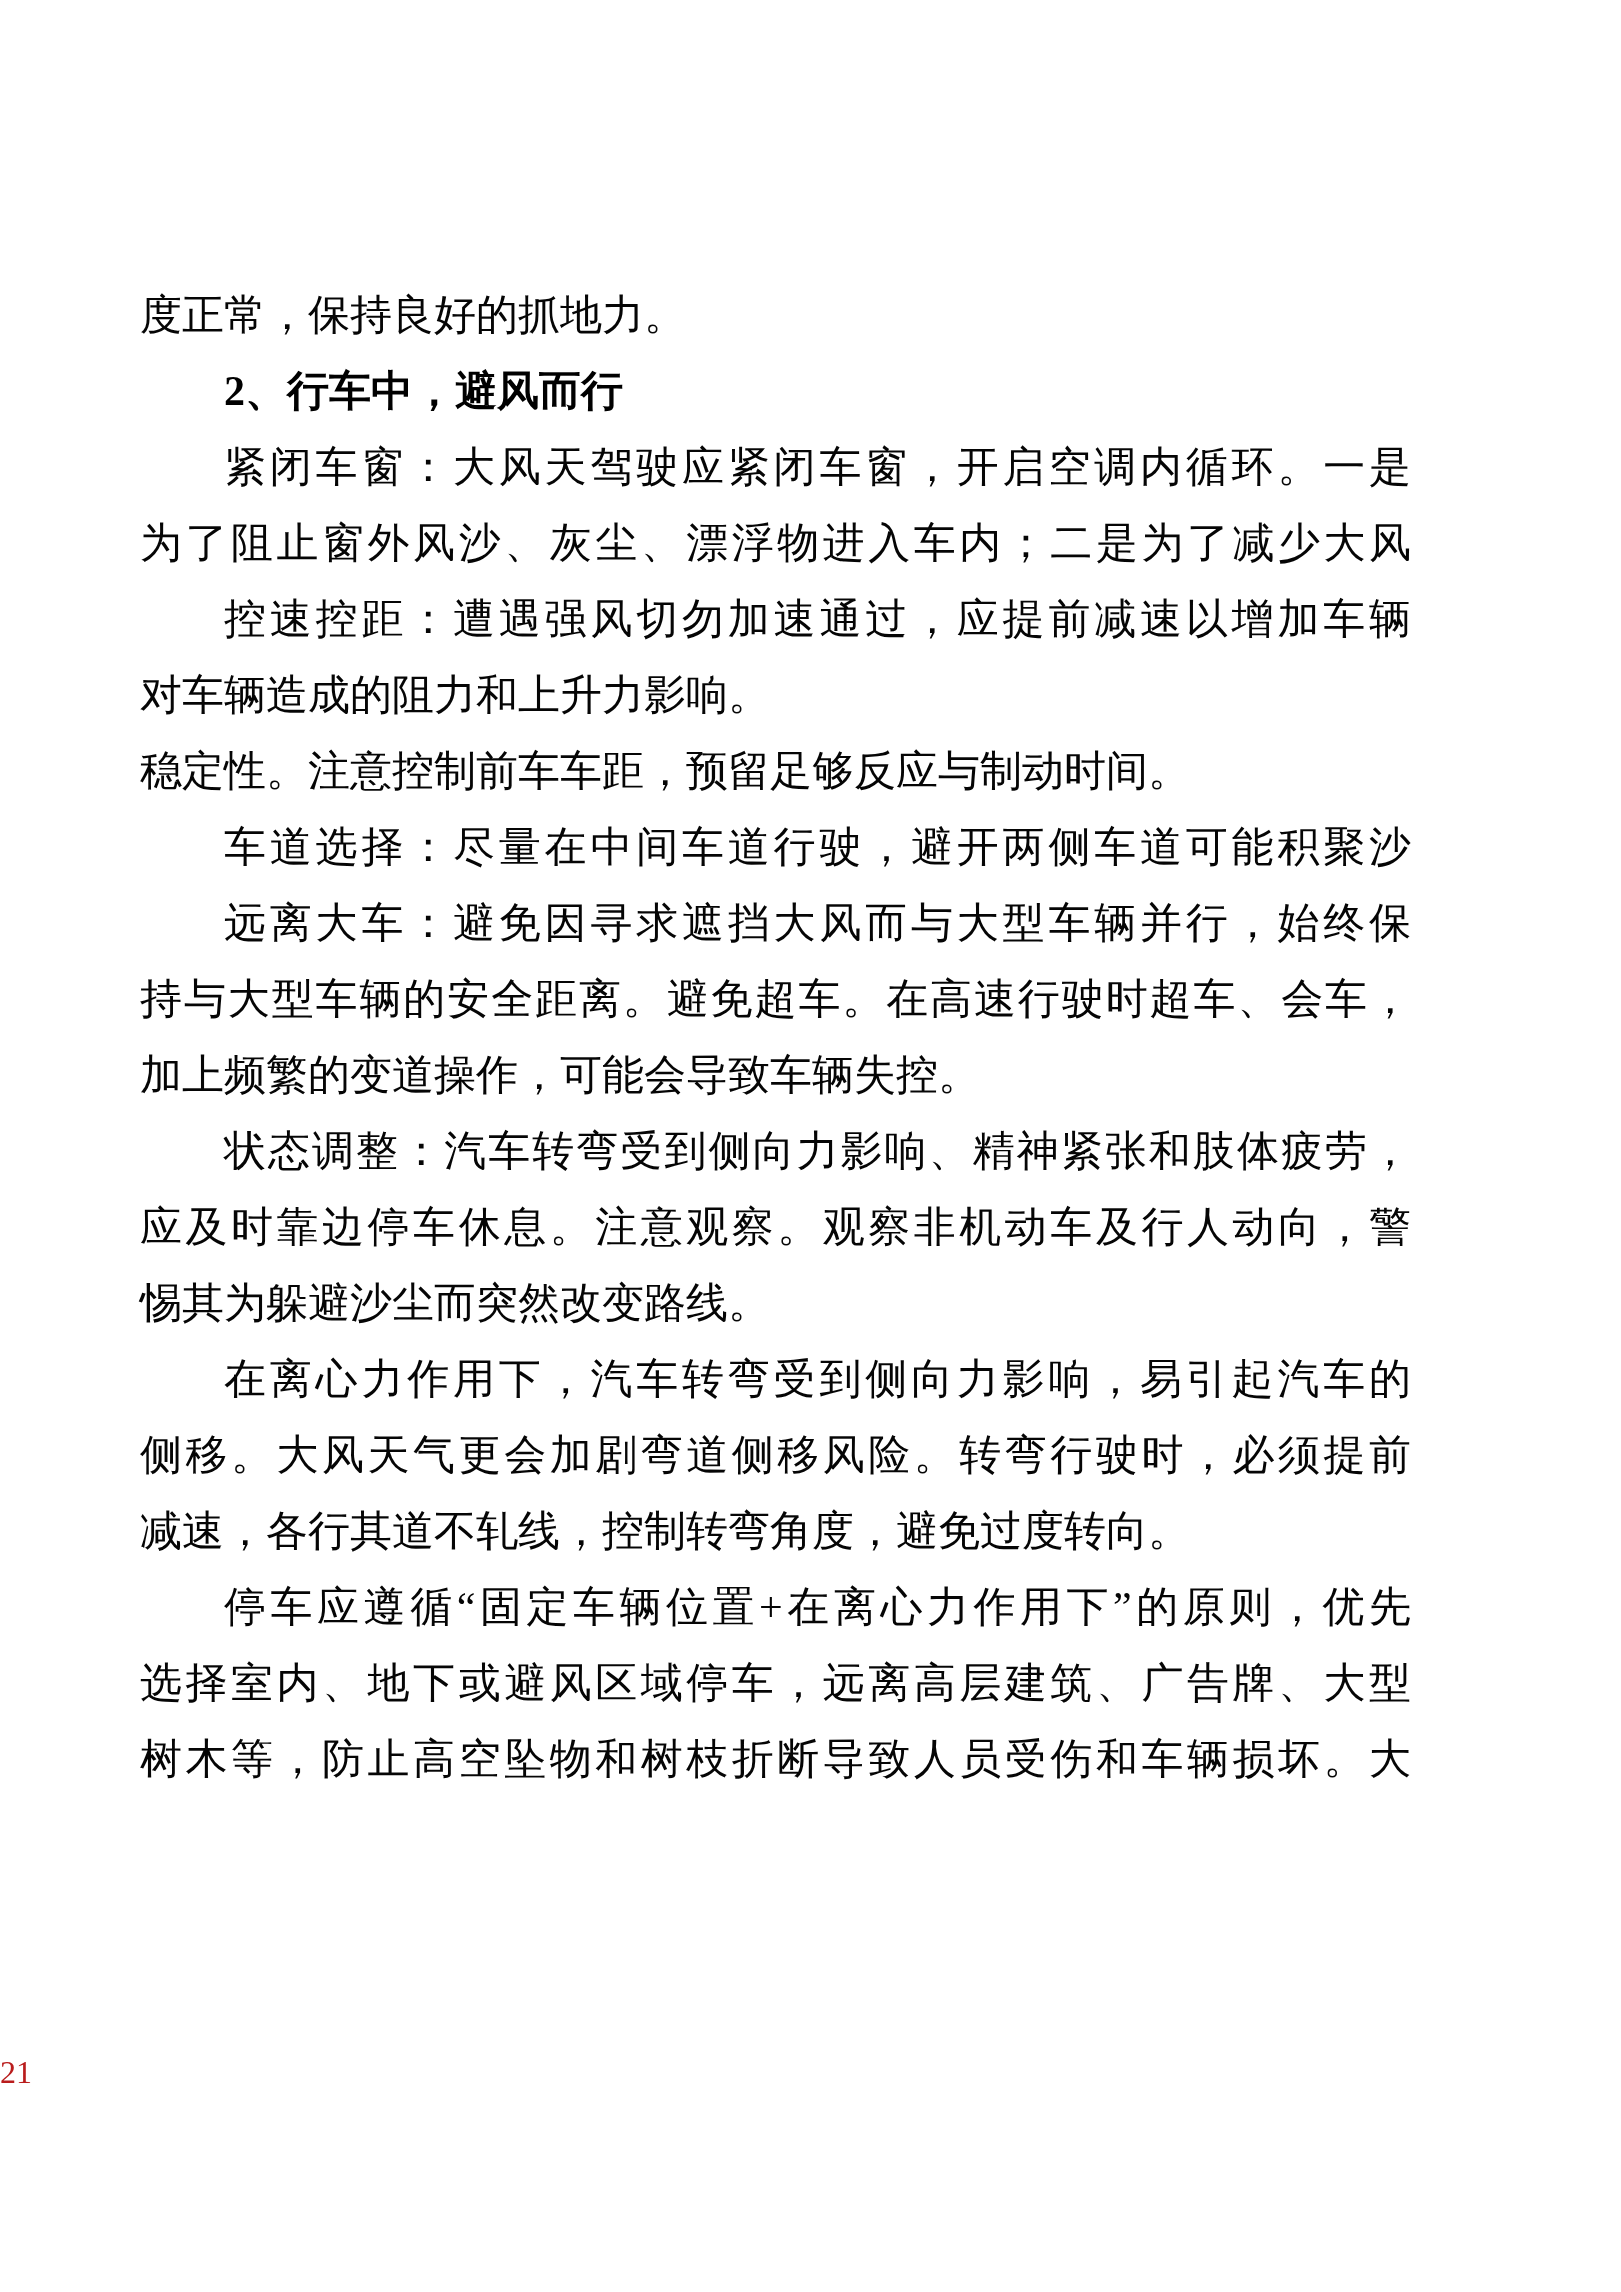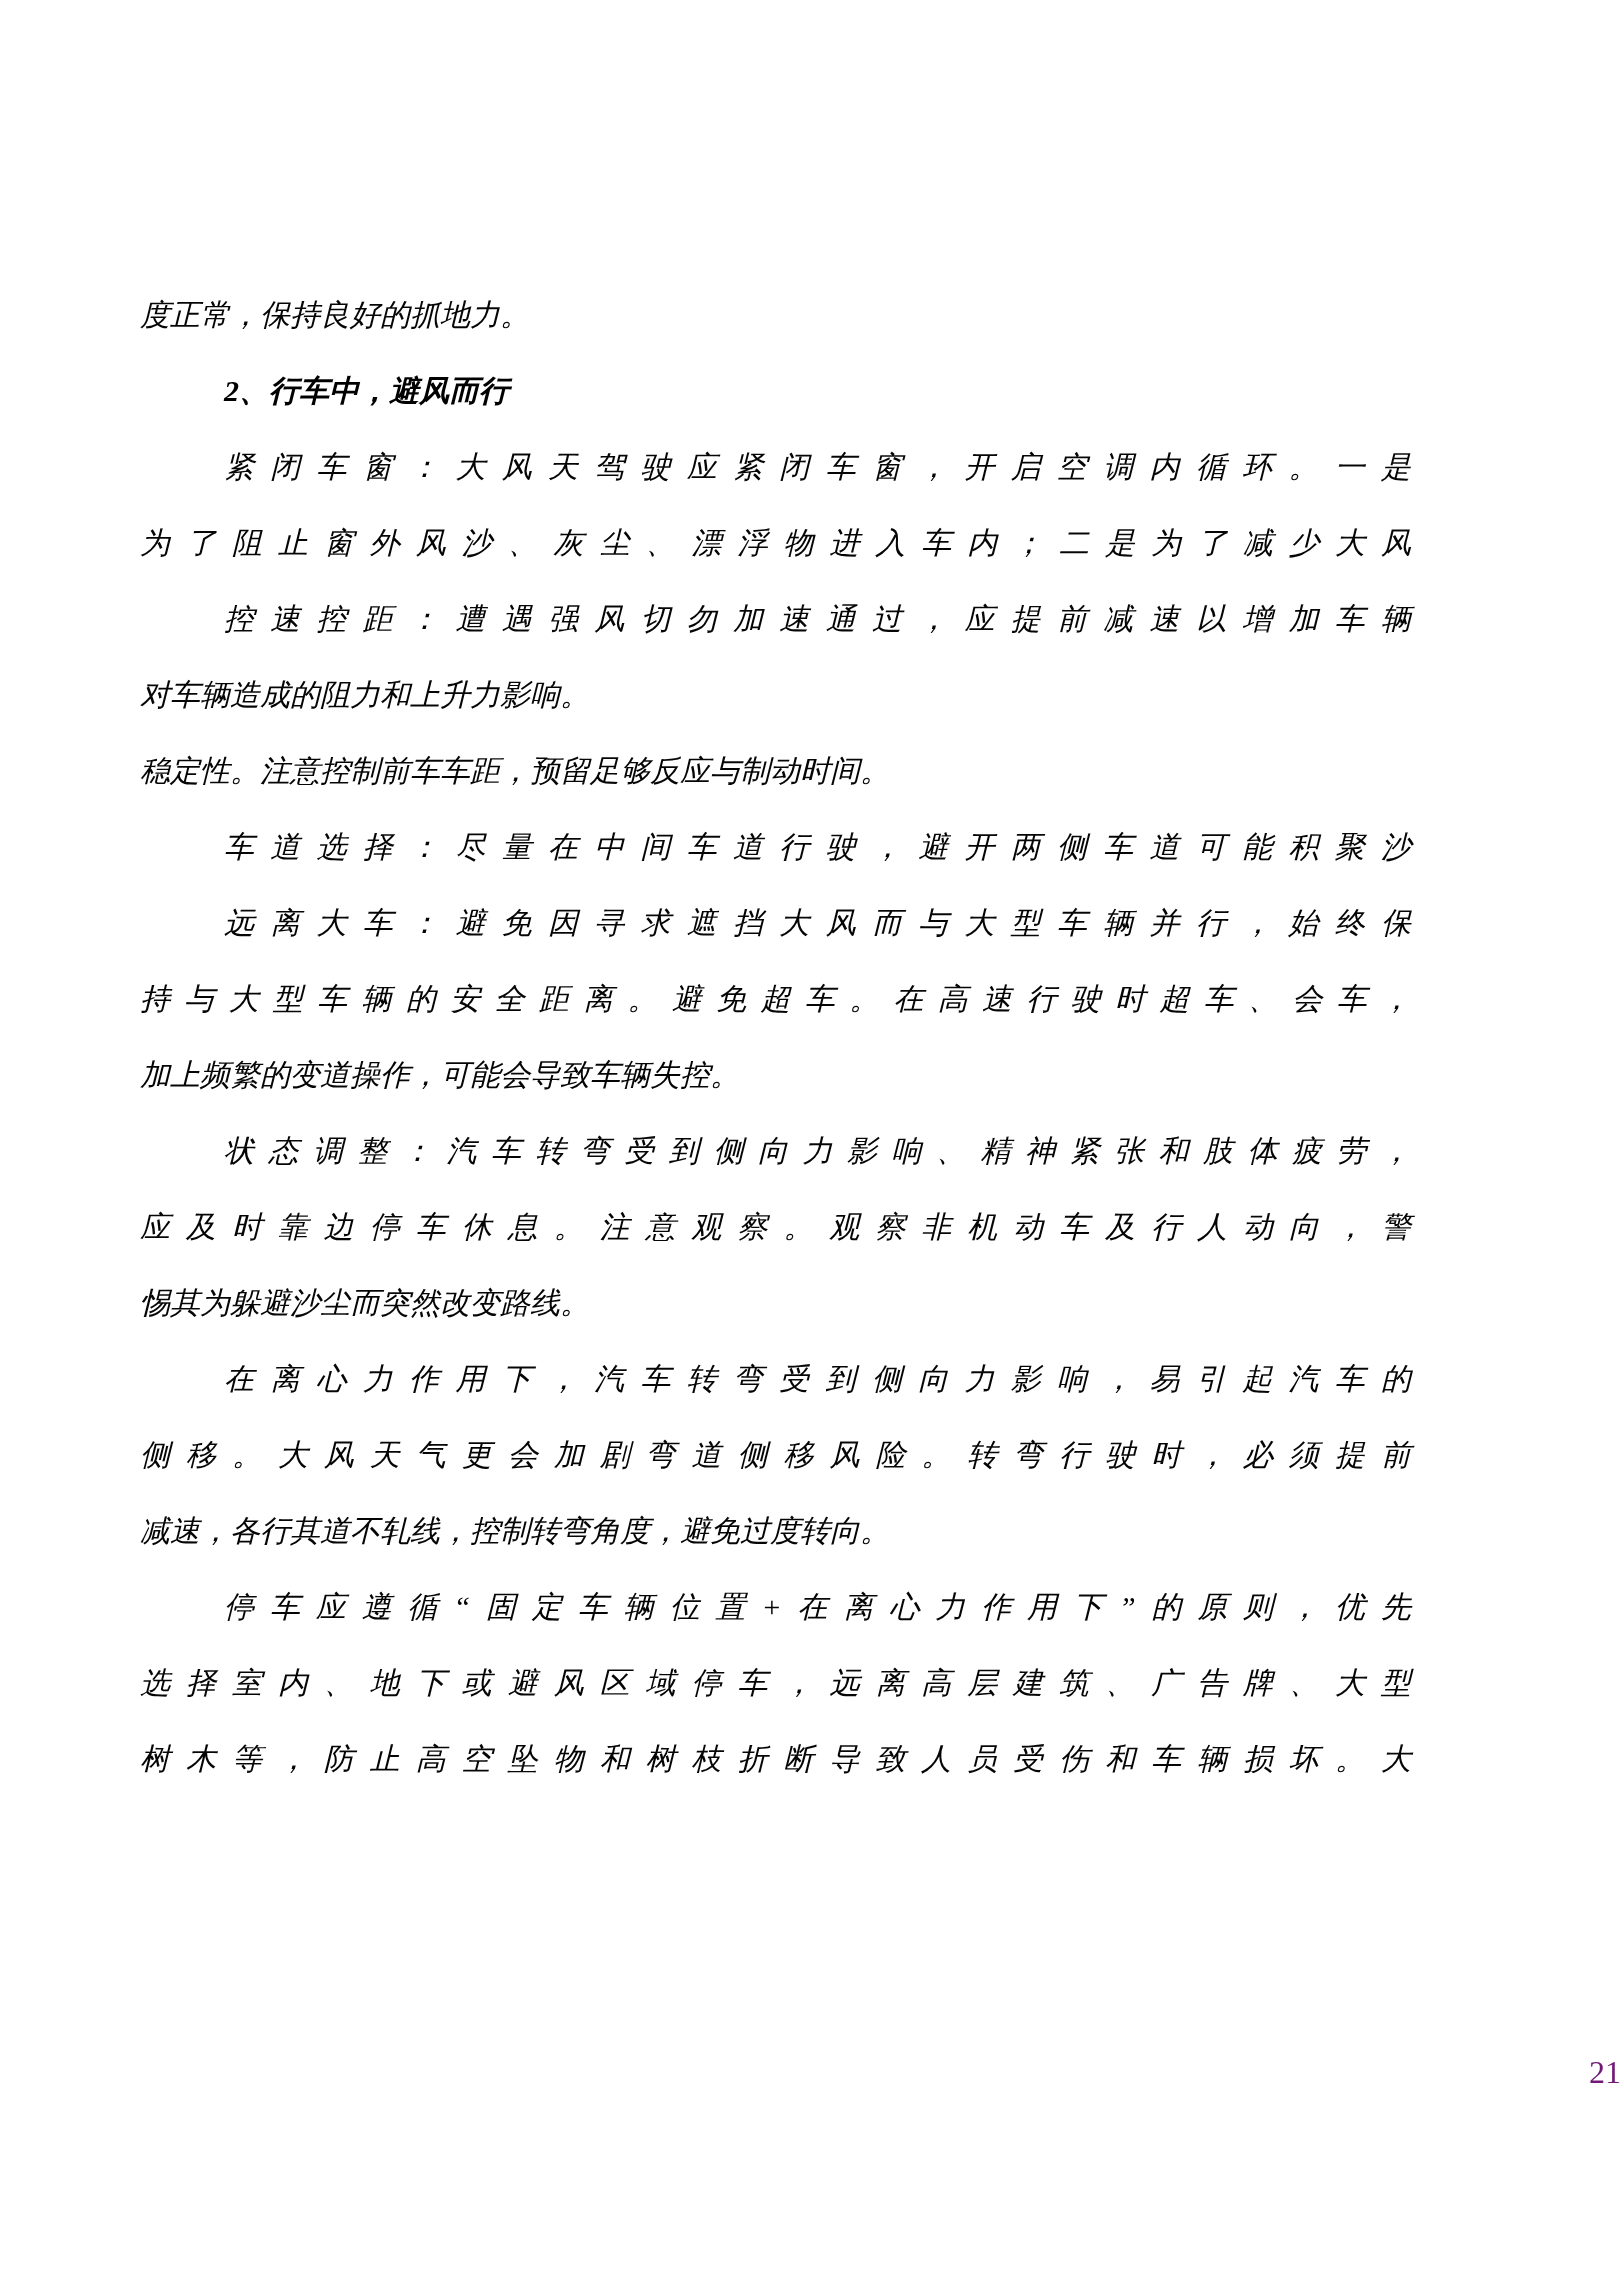--- a/index.html
+++ b/index.html
@@ -18,46 +18,45 @@
   }
   .content {
     position: absolute;
     left: 140px;
     top: 277px;
     width: 1271px;
   }
   .line {
     height: 76px;
     line-height: 76px;
-    font-size: 30px;
+    font-size: 42px;
     white-space: nowrap;
     color: #050505;
-    font-style: italic;
   }
   .line.fill {
     white-space: normal;
     text-align: justify;
     text-align-last: justify;
   }
   .line.indent {
     text-indent: 84px;
   }
   .line.heading {
     font-weight: bold;
     color: #000000;
   }
   .page-number {
     position: absolute;
     top: 2051px;
     left: 0;
     width: 100%;
-    text-align: right;
+    text-align: left;
     font-size: 32px;
     line-height: 43px;
-    color: #701a75;
+    color: #b91c1c;
   }
 </style>
 </head>
 <body>
 
 <div class="page">
   <div class="content">
     <div class="line">度正常，保持良好的抓地力。</div>
     <div class="line indent heading">2、行车中，避风而行</div>
     <div class="line indent fill">紧闭车窗：大风天驾驶应紧闭车窗，开启空调内循环。一是</div>

